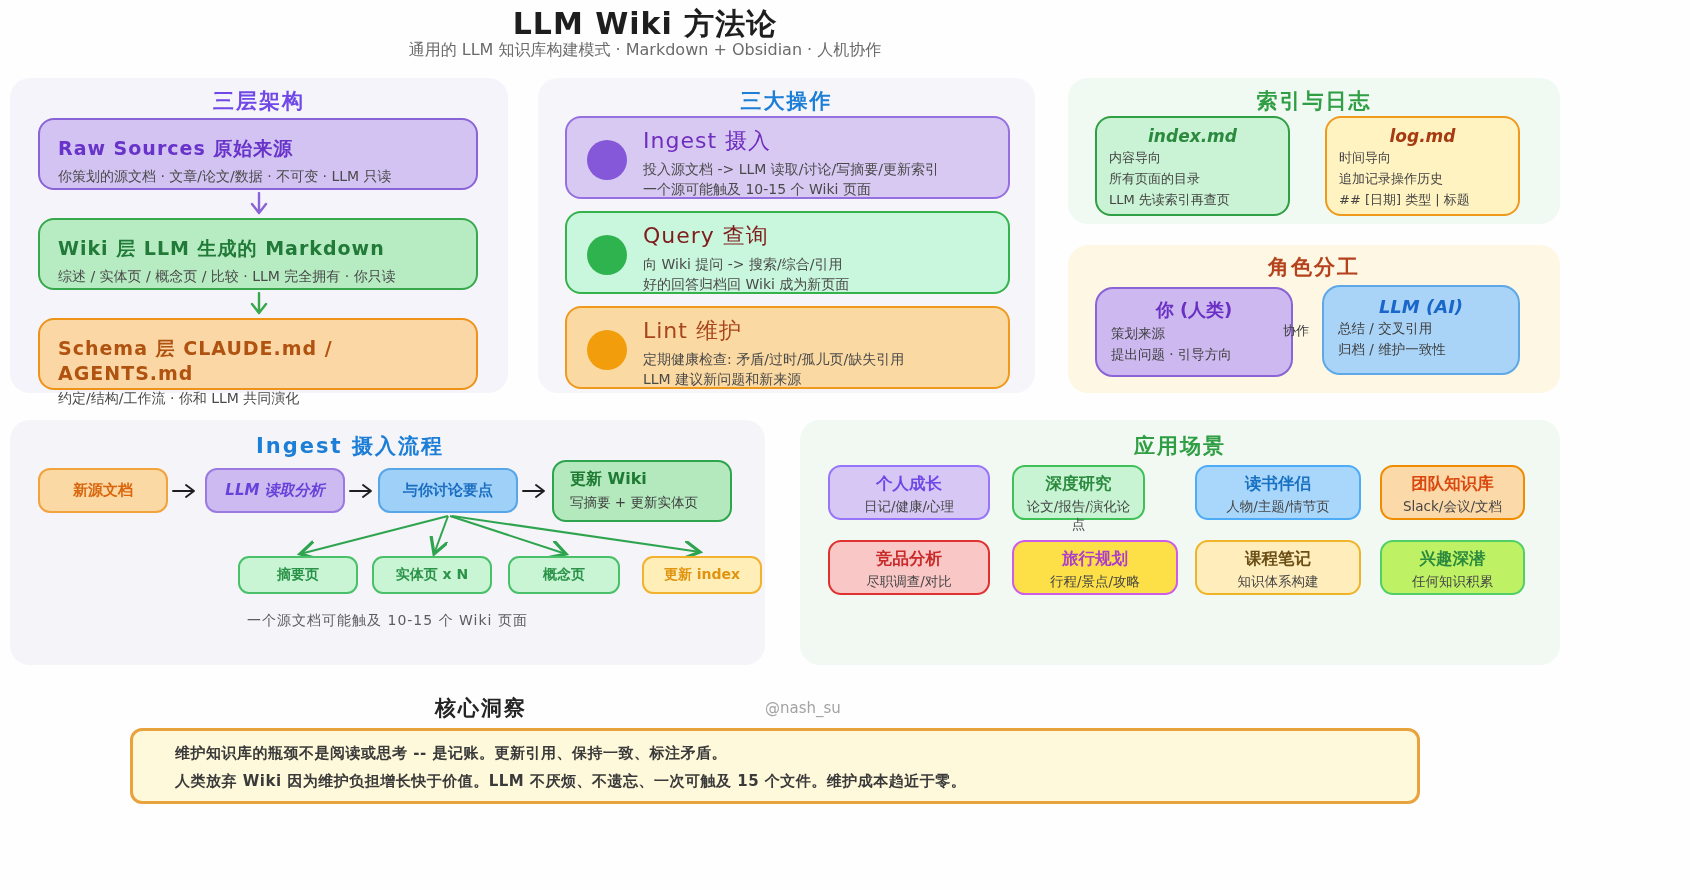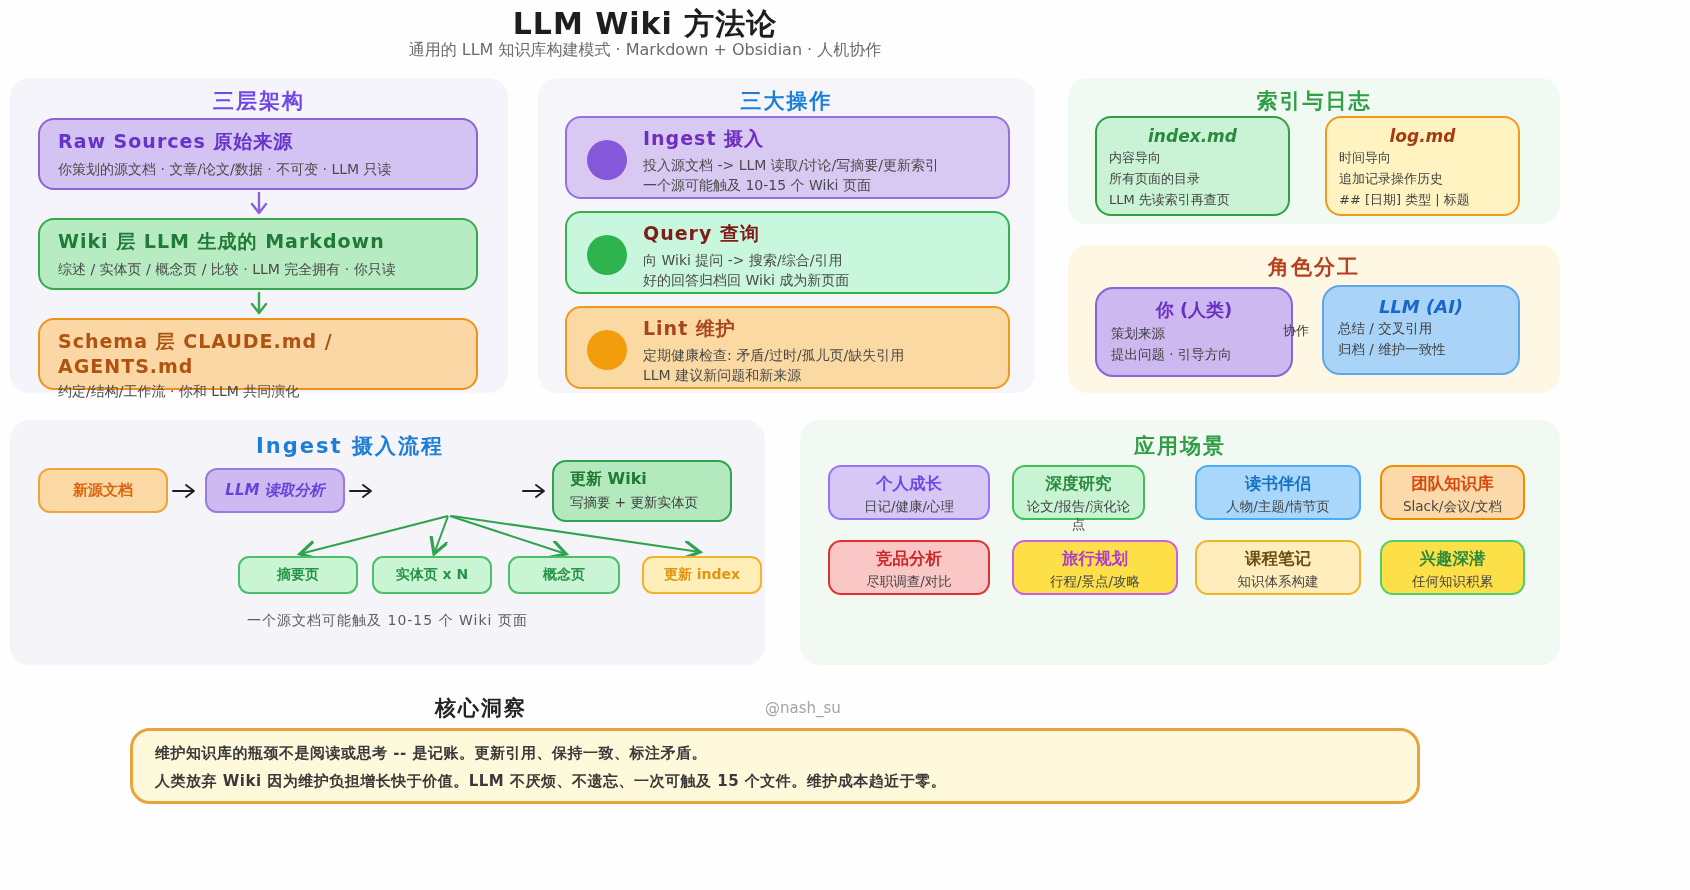--- a/index.html
+++ b/index.html
@@ -17,31 +17,31 @@
   .panel-ops{left:538px;top:78px;width:497px;height:315px;background:#f6f6fa;}
   .panel-idx{left:1068px;top:78px;width:492px;height:146px;background:#f0f9f2;}
   .panel-roles{left:1068px;top:245px;width:492px;height:148px;background:#fdf7e3;}
   .panel-flow{left:10px;top:420px;width:755px;height:245px;background:#f4f4f9;}
   .panel-scen{left:800px;top:420px;width:760px;height:245px;background:#f1f9f2;}
 
   .sec-title{width:100%;text-align:center;font-size:21px;font-weight:bold;letter-spacing:2px;}
   .t-purple{color:#7048e8}.t-blue{color:#1c7ed6}.t-green{color:#2f9e44}.t-rust{color:#b5421c}
 
   
-  .layer{left:28px;width:440px;height:72px;border-radius:16px;border:2.5px solid;padding:9px 18px;}
+  .layer{left:28px;width:440px;height:72px;border-radius:16px;border:2.5px solid;padding:16px 18px;}
   .layer .bt{font-size:19px;font-weight:bold;letter-spacing:1px;}
   .layer .bd{font-size:14px;color:#4a4a4a;margin-top:6px;}
   .layer-purple{background:#d3c3f3;border-color:#8a63d6}.layer-purple .bt{color:#6733c9}
   .layer-green{background:#b7ecc3;border-color:#37a84c}.layer-green .bt{color:#217a38}
   .layer-orange{background:#fbd7a5;border-color:#ef9218}.layer-orange .bt{color:#b05310}
 
   
   .op{left:27px;width:445px;height:83px;border-radius:16px;border:2.5px solid;padding:8px 14px 8px 76px;}
   .op .dot{position:absolute;left:20px;top:22px;width:40px;height:40px;border-radius:50%;}
-  .op .bt{font-size:19px;font-weight:bold;letter-spacing:1px;}
+  .op .bt{font-size:22px;font-weight:normal;letter-spacing:1px;}
   .op .bd{font-size:14px;color:#4a4a4a;margin-top:4px;line-height:1.4;}
   .op-purple{background:#d8c9f3;border-color:#9670e0}.op-purple .bt{color:#6f2dbd}.op-purple .dot{background:#8458d8}
   .op-green{background:#c9f7dd;border-color:#36b24d}.op-green .bt{color:#7f1d1d}.op-green .dot{background:#2eb34f}
   .op-orange{background:#fbd9a2;border-color:#ef9a1d}.op-orange .bt{color:#a8451c}.op-orange .dot{background:#f29d0c}
 
   
   .icard{width:195px;height:100px;border-radius:16px;border:2.5px solid;padding:8px 12px;}
   .icard .bt{text-align:center;font-size:17px;font-weight:bold;font-style:italic;}
   .icard .ln{font-size:13px;color:#444;margin-top:3px;}
   .icard-green{background:#c9f3d4;border-color:#2f9e44}.icard-green .bt{color:#2b8a3e}
@@ -73,27 +73,27 @@
   .scard{width:162px;height:55px;border-radius:13px;border:2.5px solid;padding:6px 8px;text-align:center;}
   .scard .bt{font-size:16.5px;font-weight:bold;}
   .scard .bd{font-size:13.5px;color:#464646;margin-top:3px;}
   .sc-purple{background:#d7c7f5;border-color:#9775fa}.sc-purple .bt{color:#7048e8}
   .sc-mint{background:#c8f4d4;border-color:#40c057}.sc-mint .bt{color:#2b8a3e}
   .sc-blue{background:#a9d7fb;border-color:#4dabf7}.sc-blue .bt{color:#1971c2}
   .sc-orange{background:#fcd9a8;border-color:#f08c00}.sc-orange .bt{color:#d9480f}
   .sc-red{background:#fac7c7;border-color:#e03131}.sc-red .bt{color:#c92a2a}
   .sc-magenta{background:#fde047;border-color:#cc5de8}.sc-magenta .bt{color:#ae3ec9}
   .sc-yellow{background:#ffeebc;border-color:#f0b429}.sc-yellow .bt{color:#6b4e16}
-  .sc-green{background:#fde047;border-color:#51cf66}.sc-green .bt{color:#2b8a3e}
+  .sc-green{background:#bef264;border-color:#51cf66}.sc-green .bt{color:#2b8a3e}
 
   
   .insight-title{font-size:21px;font-weight:bold;color:#242424;letter-spacing:2px;}
   .insight-author{font-size:15px;color:#a3a3a3;}
-  .insight-box{left:130px;top:728px;width:1290px;height:76px;border:3px solid #e8a33d;border-radius:20px;
-               background:#fff9db;padding:13px 20px 0 22px;}
+  .insight-box{left:130px;top:728px;width:1290px;height:76px;border:3px solid #e8a33d;border-radius:12px;
+               background:#fff9db;padding:13px 20px 0 42px;}
   .insight-box .ln{font-size:15px;font-weight:600;color:#3a3a3a;margin-bottom:9px;letter-spacing:.5px;}
 
   svg{display:block}
 </style>
 </head>
 <body>
 
 <div class="canvas">
 
   <div class="abs page-title">LLM Wiki 方法论</div>
@@ -187,20 +187,21 @@
     <div class="abs sec-title t-blue" style="top:12px;width:680px;">Ingest 摄入流程</div>
 
     <div class="abs fbox fbox-orange" style="left:28px;top:48px;width:130px;">新源文档</div>
     <svg class="abs" style="left:162px;top:62px;" width="28" height="18">
       <path d="M1 9 H20 M14 3 L22 9 L14 15" stroke="#1e1e1e" stroke-width="1.9" fill="none" stroke-linecap="round" stroke-linejoin="round"></path>
     </svg>
     <div class="abs fbox fbox-purple" style="left:195px;top:48px;width:140px;">LLM 读取分析</div>
     <svg class="abs" style="left:339px;top:62px;" width="28" height="18">
       <path d="M1 9 H20 M14 3 L22 9 L14 15" stroke="#1e1e1e" stroke-width="1.9" fill="none" stroke-linecap="round" stroke-linejoin="round"></path>
     </svg>
+    <div class="abs fbox fbox-blue" style="left:368px;top:48px;width:140px;">与你讨论要点</div>
     <svg class="abs" style="left:512px;top:62px;" width="28" height="18">
       <path d="M1 9 H20 M14 3 L22 9 L14 15" stroke="#1e1e1e" stroke-width="1.9" fill="none" stroke-linecap="round" stroke-linejoin="round"></path>
     </svg>
     <div class="abs fwiki" style="left:542px;top:40px;">
       <div class="bt">更新 Wiki</div>
       <div class="bd">写摘要 + 更新实体页</div>
     </div>
 
     <svg class="abs" style="left:0;top:93px;" width="755" height="46">
       <defs>

